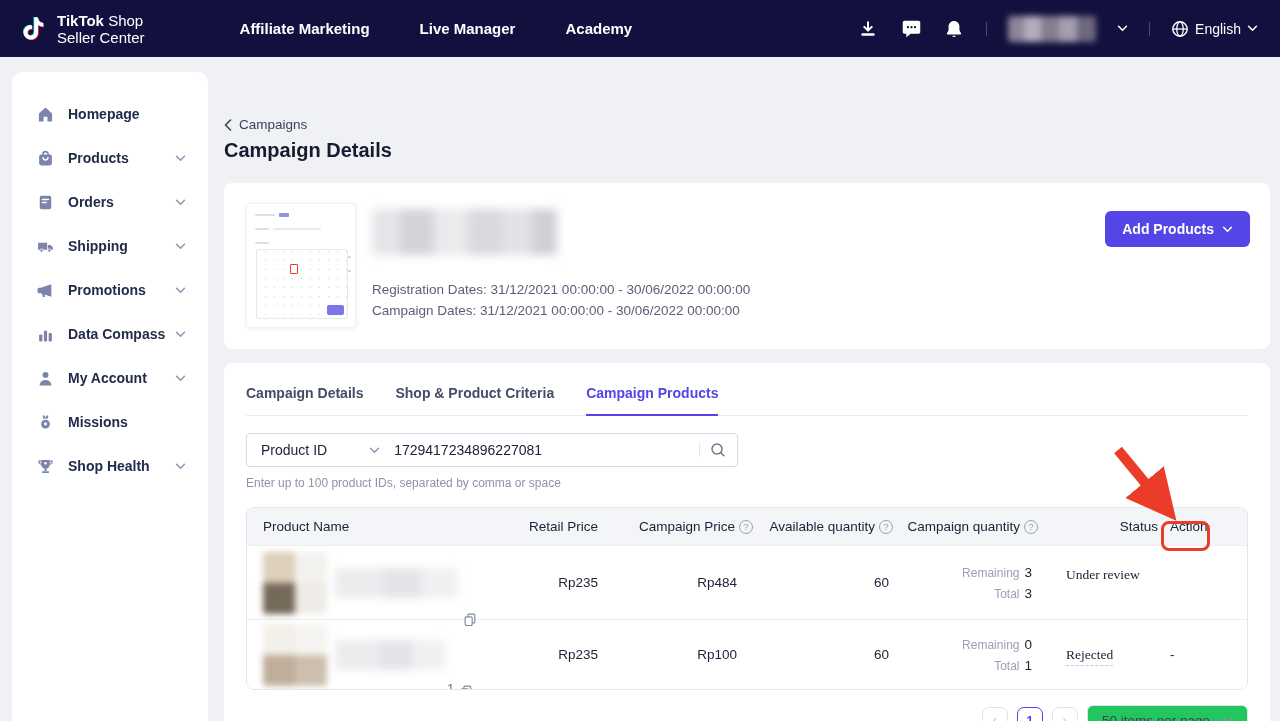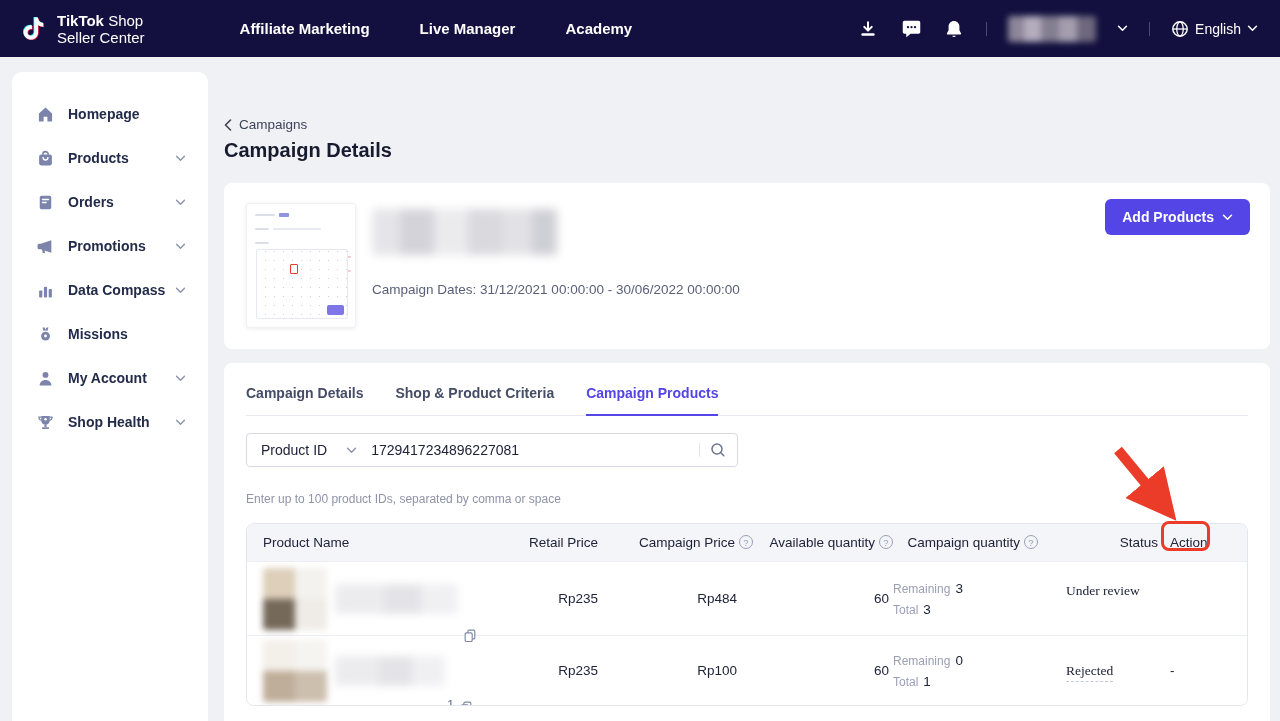--- a/index.html
+++ b/index.html
@@ -44,63 +44,63 @@
     border:1px solid #e6e8f0; border-radius:2px;
     background-image:radial-gradient(#cfd3de 0.8px, transparent 1px); background-size:9px 9px; background-position:4px 6px; }
   .t-red { position:absolute; left:33px; top:14px; width:8px; height:10px; border:1.5px solid #ea3c28; border-radius:1px; background:#fff; }
   .t-ok { position:absolute; right:3px; bottom:3px; width:17px; height:10px; background:#7d75e8; border-radius:2px; }
   .camp-info { margin-left:16px; padding-top:6px; }
   .name-blur { width:185px; height:46px; border-radius:4px; filter:blur(5px);
     background:
       linear-gradient(90deg,#e5e5e9 0 28px,#d3d3d9 28px 62px,#ebebee 62px 96px,#d9d9de 96px 130px,#e2e2e6 130px 160px,#cfcfd6 160px 185px);
   }
   .camp-dates { margin-top:24px; font-size:13.5px; color:#5a6078; line-height:21px; }
-  .add-btn { position:absolute; right:20px; top:16px; height:36px; padding:0 17px; background:#5345e6; color:#fff;
+  .add-btn { position:absolute; right:20px; top:28px; height:36px; padding:0 17px; background:#5345e6; color:#fff;
     border:none; border-radius:6px; font-size:14px; font-weight:700; display:flex; align-items:center; gap:8px;
     font-family:"Liberation Sans", sans-serif; cursor:pointer; }
 
   
   .card2 { margin-top:14px; background:#fff; border-radius:8px 8px 0 0; height:396px; padding:0 22px; }
   .tabs { display:flex; gap:32px; padding-top:22px; border-bottom:1px solid #e8eaf1; }
   .tab { font-size:14px; font-weight:700; color:#454c66; padding-bottom:13px; cursor:pointer; border-bottom:2px solid transparent; margin-bottom:-1px; }
   .tab.active { color:#5345e6; border-bottom-color:#5345e6; }
 
   .search-row { margin-top:17px; }
   .search-box { width:492px; height:34px; border:1px solid #d6d9e4; border-radius:4px; display:flex; align-items:center; }
-  .search-select { display:flex; align-items:center; gap:19px; padding:0 14px; cursor:pointer; }
+  .search-select { display:flex; align-items:center; gap:42px; padding:0 14px; cursor:pointer; }
   .search-select span { font-size:14px; color:#20243a; }
   .search-input { border:none; outline:none; flex:1; font-size:14px; color:#20243a; font-family:"Liberation Sans", sans-serif; background:transparent; }
   .search-div { width:1px; height:14px; background:#e3e5ee; margin-right:10px; }
   .search-ico { margin-right:11px; cursor:pointer; display:flex; }
-  .helper { margin-top:25px; font-size:12px; color:#8e93a8; }
+  .helper { margin-top:9px; font-size:12px; color:#8e93a8; }
 
   
   .table { margin-top:17px; border:1px solid #e4e6ee; border-radius:8px; overflow:hidden; }
   .trow { display:grid; grid-template-columns:230px 121px 155px 140px 145px 120px 89px; align-items:center; }
   .thead { background:#f4f5f9; height:37px; font-size:12.5px; color:#4a5168; font-weight:500; }
   .tbody-row { border-top:1px solid #eceef4; background:#fff; }
   .r1 { height:74px; } .r2 { height:70px; }
   .cell { font-size:13.5px; color:#20243a; }
   .c-left { padding-left:16px; display:flex; align-items:center; }
   .c-right { text-align:right; justify-self:stretch; }
-  .h-right { display:flex; justify-content:flex-end; align-items:flex-start; gap:4px; }
+  .h-right { display:flex; justify-content:flex-end; align-items:center; gap:4px; }
   .c-status { padding-left:28px; align-self:start; padding-top:18px; line-height:21px;font-family:Liberation Serif, serif; }
   .c-status.mid { align-self:center; padding-top:0; }
   .c-action { padding-left:12px; }
   .qicon { width:14px; height:14px; border:1px solid #9aa0b8; border-radius:50%; color:#9aa0b8; font-size:9.5px;
     display:inline-flex; align-items:center; justify-content:center; flex:none; }
   .prod { display:flex; align-items:center; }
   .img-blur { width:64px; height:62px; border-radius:3px; flex:none; filter:blur(3px); display:grid;
     grid-template-columns:1fr 1fr; grid-template-rows:1fr 1fr; overflow:hidden; }
   .img-blur div { width:100%; height:100%; }
   .nm-blur { height:30px; border-radius:3px; filter:blur(4px); margin-left:8px;
     background:linear-gradient(90deg,#ececef 0 40%,#e4e4e8 40% 70%,#f0f0f3 70% 100%); }
   .nm-suffix { font-size:13px; color:#6a7090; margin-left:2px; }
   .copy-ico { margin-left:5px; cursor:pointer; display:flex; align-self:flex-end; margin-bottom:-12px; }
-  .qty-block { text-align:left; padding-right:6px; line-height:19px; }
+  .qty-block { text-align:right; padding-right:6px; line-height:19px; }
   .qty-label { font-size:12px; color:#9aa0b5; margin-right:5px; }
   .qty-val { font-size:13.5px; color:#20243a; }
   .dotted { border-bottom:1.5px dashed #c3c9da; padding-bottom:3px; }
   .link { color:#5345e6; font-weight:500; font-size:13.5px; cursor:pointer; display:inline-block; }
   .action-stack { line-height:26px; }
 
   
   .pager { margin-top:15px; display:flex; justify-content:flex-end; align-items:center; gap:9px; }
   .pg-btn { width:26px; height:26px; border:1px solid #e0e3ec; border-radius:7px; background:#fff; color:#c3c7d8;
     font-size:14px; display:flex; align-items:center; justify-content:center; cursor:pointer; }
@@ -203,55 +203,66 @@
           <rect x="2.6" y="1.6" width="10.8" height="12.8" rx="1.6" fill="#7c84ab"></rect>
           <path d="M5.2 5.2h5.6M5.2 8h3.4" stroke="#fff" stroke-width="1.3" stroke-linecap="round"></path>
         </svg>
       <span class="side-label">Orders</span>
       <svg class="side-chev" viewBox="0 0 12 8">
           <path d="M1.5 1.5 6 6l4.5-4.5" fill="none" stroke="#8b92ad" stroke-width="1.6" stroke-linecap="round" stroke-linejoin="round"></path>
         </svg>
     </div>
     <div class="side-item">
       <svg class="side-icon" viewBox="0 0 16 16">
+          <path fill="#7c84ab" d="M1 4.5h8.5V11H1zM10.2 6.5h2.6L15 9v2h-4.8z"></path>
+          <circle cx="4.3" cy="11.8" r="1.5" fill="#7c84ab" stroke="#fff" stroke-width=".8"></circle>
+          <circle cx="11.6" cy="11.8" r="1.5" fill="#7c84ab" stroke="#fff" stroke-width=".8"></circle>
+        </svg>
+      <span class="side-label">Shipping</span>
+      <svg class="side-chev" viewBox="0 0 12 8">
+          <path d="M1.5 1.5 6 6l4.5-4.5" fill="none" stroke="#8b92ad" stroke-width="1.6" stroke-linecap="round" stroke-linejoin="round"></path>
+        </svg>
+    </div>
+    <div class="side-item">
+      <svg class="side-icon" viewBox="0 0 16 16">
           <path fill="#7c84ab" d="M13.5 2.2 3.5 5.4H2a1.5 1.5 0 0 0-1.5 1.5v2.2A1.5 1.5 0 0 0 2 10.6h1.5l10 3.2zM4.8 11l.6 3.2h2.2L7 11.4z"></path>
         </svg>
       <span class="side-label">Promotions</span>
       <svg class="side-chev" viewBox="0 0 12 8">
           <path d="M1.5 1.5 6 6l4.5-4.5" fill="none" stroke="#8b92ad" stroke-width="1.6" stroke-linecap="round" stroke-linejoin="round"></path>
         </svg>
     </div>
     <div class="side-item">
       <svg class="side-icon" viewBox="0 0 16 16">
           <rect x="2" y="8" width="3" height="6.5" rx=".8" fill="#7c84ab"></rect>
           <rect x="6.5" y="4.5" width="3" height="10" rx=".8" fill="#7c84ab"></rect>
           <rect x="11" y="6.5" width="3" height="8" rx=".8" fill="#7c84ab"></rect>
         </svg>
       <span class="side-label">Data Compass</span>
       <svg class="side-chev" viewBox="0 0 12 8">
           <path d="M1.5 1.5 6 6l4.5-4.5" fill="none" stroke="#8b92ad" stroke-width="1.6" stroke-linecap="round" stroke-linejoin="round"></path>
         </svg>
     </div>
     <div class="side-item">
       <svg class="side-icon" viewBox="0 0 16 16">
+          <circle cx="8" cy="4.6" r="2.8" fill="#7c84ab"></circle>
+          <path d="M2.5 14.5c0-3 2.5-5 5.5-5s5.5 2 5.5 5z" fill="#7c84ab"></path>
+        </svg>
+      <span class="side-label">My Account</span>
+      <svg class="side-chev" viewBox="0 0 12 8">
+          <path d="M1.5 1.5 6 6l4.5-4.5" fill="none" stroke="#8b92ad" stroke-width="1.6" stroke-linecap="round" stroke-linejoin="round"></path>
+        </svg>
+    </div>
+    <div class="side-item">
+      <svg class="side-icon" viewBox="0 0 16 16">
           <circle cx="8" cy="9.5" r="4.2" fill="#7c84ab"></circle>
           <path d="M5.2 1.5h2l1 2.5-2 .8zM10.8 1.5h-2l-1 2.5 2 .8z" fill="#7c84ab"></path>
           <circle cx="8" cy="9.5" r="1.4" fill="#fff"></circle>
         </svg>
       <span class="side-label">Missions</span>
-    </div>
-    <div class="side-item">
-      <svg class="side-icon" viewBox="0 0 16 16">
-          <circle cx="8" cy="4.6" r="2.8" fill="#7c84ab"></circle>
-          <path d="M2.5 14.5c0-3 2.5-5 5.5-5s5.5 2 5.5 5z" fill="#7c84ab"></path>
-        </svg>
-      <span class="side-label">My Account</span>
-      <svg class="side-chev" viewBox="0 0 12 8">
-          <path d="M1.5 1.5 6 6l4.5-4.5" fill="none" stroke="#8b92ad" stroke-width="1.6" stroke-linecap="round" stroke-linejoin="round"></path>
-        </svg>
     </div>
     <div class="side-item">
       <svg class="side-icon" viewBox="0 0 16 16">
           <path fill="#7c84ab" d="M4 1.8h8v4.4a4 4 0 0 1-8 0z"></path>
           <path d="M4 3H1.8a2.6 2.6 0 0 0 2.6 2.9M12 3h2.2a2.6 2.6 0 0 1-2.6 2.9" fill="none" stroke="#7c84ab" stroke-width="1.2"></path>
           <path fill="#7c84ab" d="M7 9.8h2v2.4H7zM4.8 12.4h6.4v1.8H4.8z"></path>
           <circle cx="8" cy="5" r="1.2" fill="#fff"></circle>
         </svg>
       <span class="side-label">Shop Health</span>
       <svg class="side-chev" viewBox="0 0 12 8">
@@ -279,20 +290,21 @@
         <div class="t-pink" style="right:4px;top:52px;width:32px;"></div>
         <div class="t-pink" style="right:4px;top:66px;width:32px;"></div>
         <div class="t-cal">
           <div class="t-red"></div>
           <div class="t-ok"></div>
         </div>
       </div>
       <div class="camp-info">
         <div class="name-blur"></div>
         <div class="camp-dates">
+          <div>Registration Dates: 31/12/2021 00:00:00 - 30/06/2022 00:00:00</div>
           <div>Campaign Dates: 31/12/2021 00:00:00 - 30/06/2022 00:00:00</div>
         </div>
       </div>
       <button class="add-btn">
         <span>Add Products</span>
         <svg class="chev" viewBox="0 0 12 8">
             <path d="M1.5 1.5 6 6l4.5-4.5" fill="none" stroke="#fff" stroke-width="1.8" stroke-linecap="round" stroke-linejoin="round"></path>
           </svg>
       </button>
     </div>

